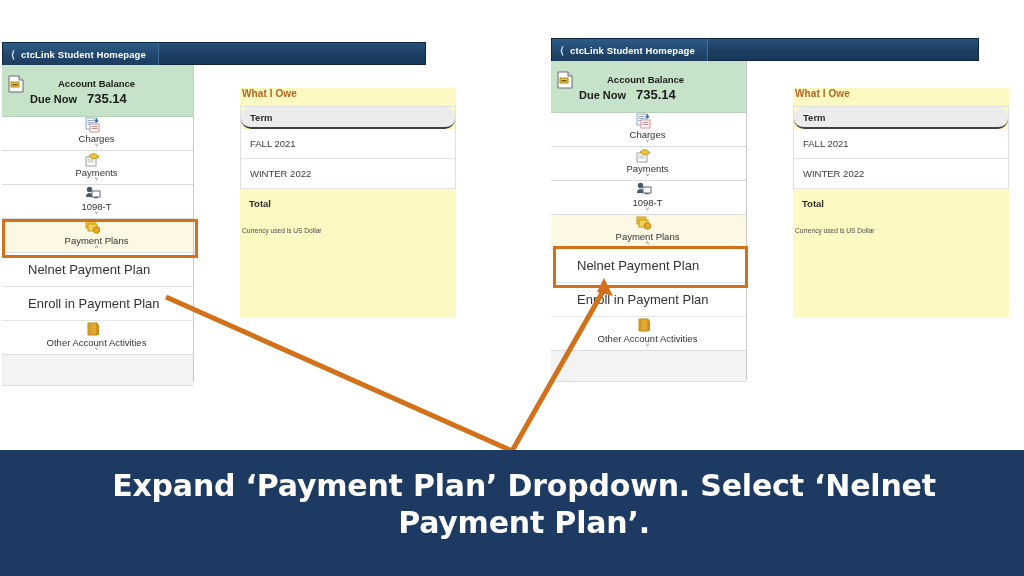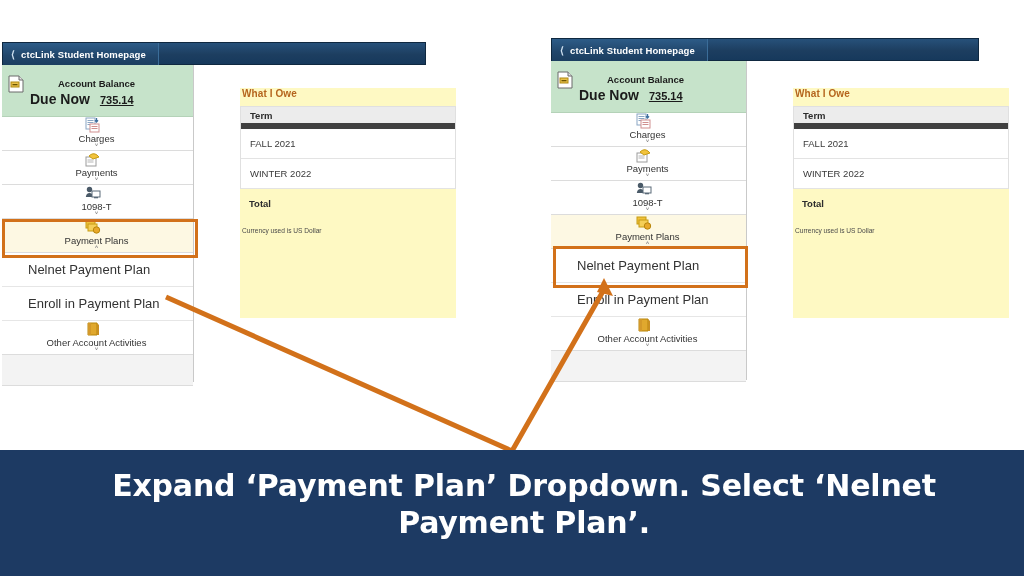--- a/index.html
+++ b/index.html
@@ -48,22 +48,22 @@
     background:#c6e3ca;
     border-bottom:1px solid #b4d2b8;
     box-sizing:border-box;
     display:flex;align-items:flex-start;
     padding:8px 6px 8px 6px;
     height:52px;
   }
   .acct .ico{margin-right:6px;margin-top:2px;flex:0 0 auto;}
   .acct .t1{font-size:9.5px;font-weight:bold;color:#1b1b1b;line-height:1.25;margin-left:28px;}
   .acct .t2row{display:flex;align-items:baseline;gap:10px;line-height:1.25;}
-  .acct .t2{font-size:14px;font-weight:bold;color:#1b1b1b;}
-  .acct .t3{font-size:11px;font-weight:bold;color:#1b1b1b;text-decoration:underline;}
+  .acct .t2{font-size:11px;font-weight:bold;color:#1b1b1b;}
+  .acct .t3{font-size:13px;font-weight:bold;color:#1b1b1b;}
   .acct .t4{font-size:6.2px;color:#4a4a4a;line-height:1.4;margin-top:1px;}
 
   .navrow{
     position:relative;
     display:flex;align-items:center;
     height:34px;
     padding:0 10px 0 8px;
     border-bottom:1px solid #dcdcdc;
     box-sizing:border-box;
     background:#ffffff;
@@ -87,22 +87,22 @@
   .navtail{height:30px;background:#f3f3f3;border-bottom:1px solid #dcdcdc;}
 
   
   .pane{position:absolute;background:#fef9c3;margin-left:30px;}
   .pane .ptitle{
     font-size:10px;font-weight:bold;color:#b5651d;
     margin:0 0 7px 2px;letter-spacing:.1px;
   }
   .tbl{border:1px solid #e0e0e0;border-bottom:none;box-sizing:border-box;}
   .tbl .thead{
-    background:#ececec;border-bottom:6px solid #404040;
-    height:22px;display:flex;align-items:center;padding-left:9px;box-sizing:border-box;
+    background:#ececec;border-bottom:2px solid #404040;
+    height:22px;display:flex;align-items:center;padding-left:9px;box-sizing:border-box;border-radius:10px;
   }
   .tbl .thead span{font-size:9.5px;font-weight:bold;color:#2c2c2c;}
   .tbl .trow{
     height:30px;display:flex;align-items:center;padding-left:9px;
     border-bottom:1px solid #e3e3e3;box-sizing:border-box;background:#fff;
   }
   .tbl .trow span{font-size:9.5px;color:#3a3a3a;}
   .totalrow{font-size:9.5px;font-weight:bold;color:#2c2c2c;margin:9px 0 0 9px;}
   .curnote{font-size:6.6px;color:#4a4a4a;margin:18px 0 0 2px;}
 

